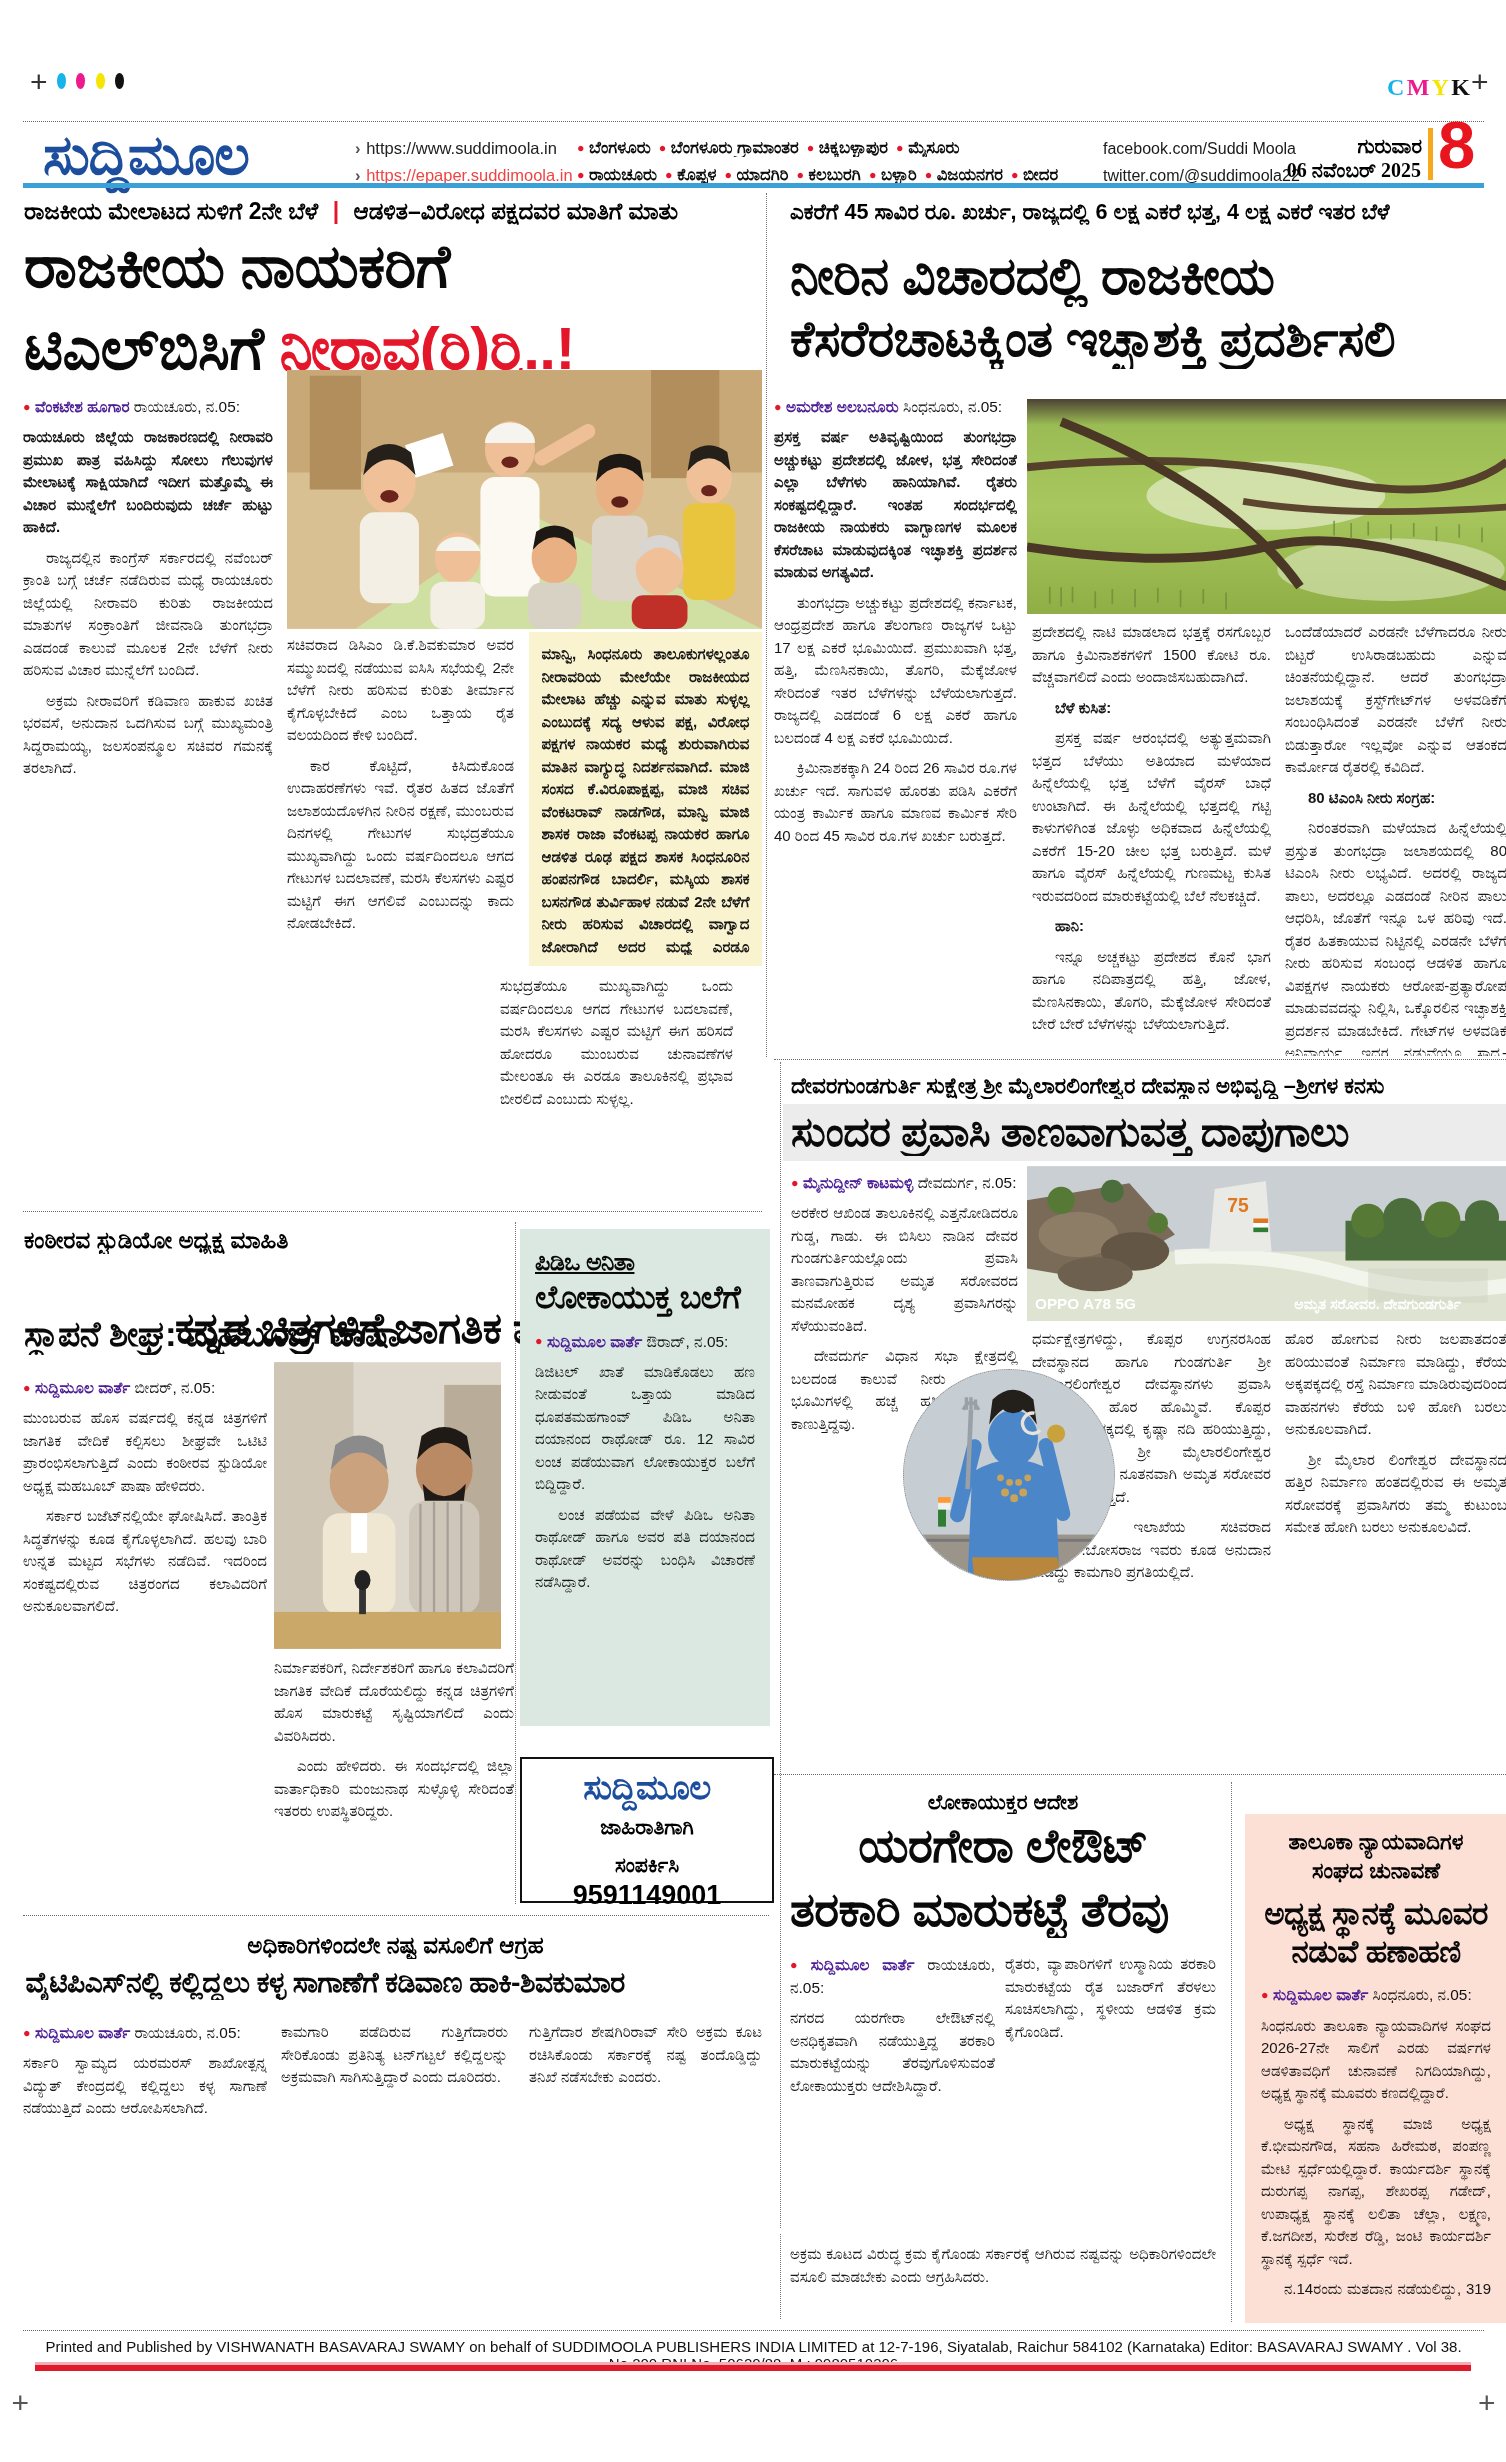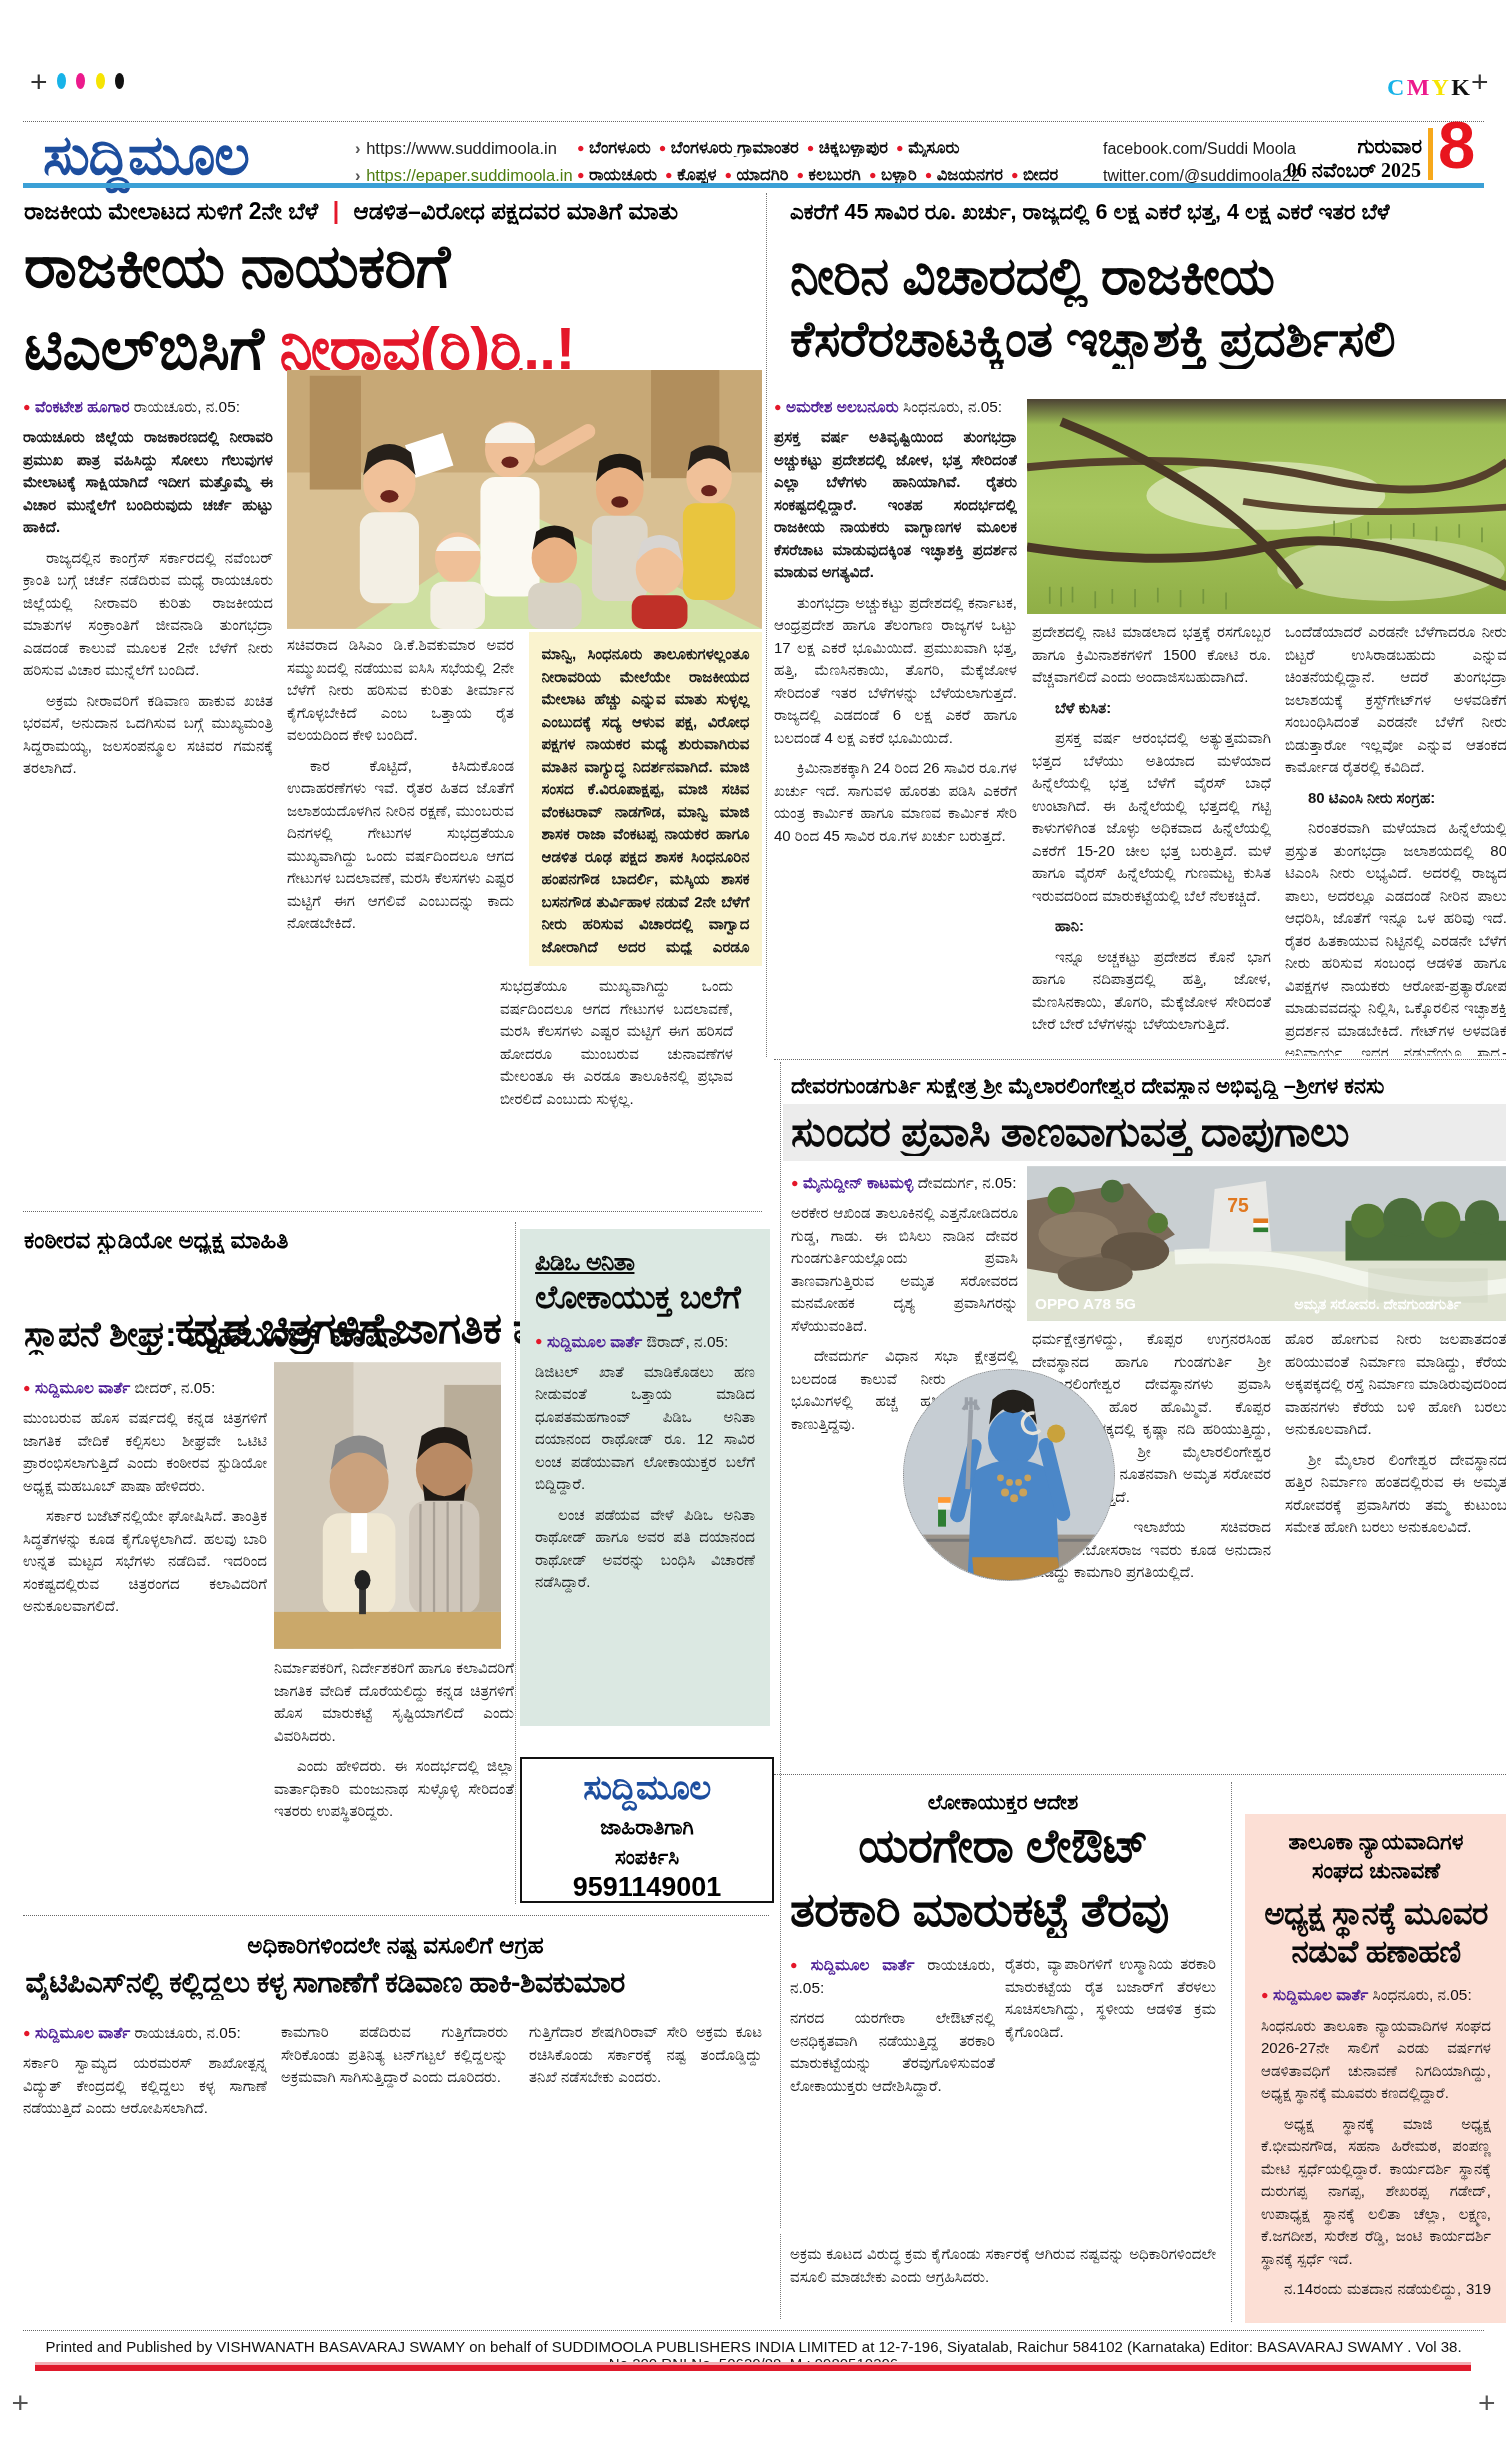--- a/index.html
+++ b/index.html
@@ -40,21 +40,21 @@
   <div class="abs" style="left:96px;top:73px;width:9px;height:16px;border-radius:50%;background:#f6e403;"></div>
   <div class="abs" style="left:115px;top:73px;width:9px;height:16px;border-radius:50%;background:#111;"></div>
   <div class="abs" style="left:1387px;top:74px;font-family:'Liberation Serif',serif;font-weight:bold;font-size:24px;letter-spacing:2.3px;">
     <span style="color:#18b3e8;">C</span><span style="color:#ec1a8c;">M</span><span style="color:#f6e403;">Y</span><span style="color:#111;">K</span>
   </div>
   <div class="abs hdot" style="left:23px;top:121px;width:1461px;"></div>
 
   <div class="abs" style="left:43px;top:123px;width:273px;font-size:55px;font-weight:bold;color:#1d4e9e;letter-spacing:-1.1px;">ಸುದ್ದಿಮೂಲ</div>
 
   <div class="abs chev" style="left:355px;top:139px;font-size:16.5px;color:#222;">https://www.suddimoola.in</div>
-  <div class="abs chev" style="left:355px;top:166px;font-size:16.5px;color:#4d7c0f;">https://epaper.suddimoola.in</div>
+  <div class="abs chev" style="left:355px;top:166px;font-size:16.5px;color:#ef4444;">https://epaper.suddimoola.in</div>
 
   <div class="abs citos nowrap" style="left:577px;top:138px;width:495px;">
     <span class="bullet">ಬೆಂಗಳೂರು</span><span class="bullet">ಬೆಂಗಳೂರು ಗ್ರಾಮಾಂತರ</span><span class="bullet">ಚಿಕ್ಕಬಳ್ಳಾಪುರ</span><span class="bullet">ಮೈಸೂರು</span>
   </div>
   <div class="abs citos nowrap" style="left:577px;top:165px;width:506px;">
     <span class="bullet">ರಾಯಚೂರು</span><span class="bullet">ಕೊಪ್ಪಳ</span><span class="bullet">ಯಾದಗಿರಿ</span><span class="bullet">ಕಲಬುರಗಿ</span><span class="bullet">ಬಳ್ಳಾರಿ</span><span class="bullet">ವಿಜಯನಗರ</span><span class="bullet">ಬೀದರ</span>
   </div>
 
   <div class="abs" style="left:1103px;top:140px;font-size:16px;color:#1a1a1a;">facebook.com/Suddi Moola</div>
   <div class="abs" style="left:1103px;top:167px;font-size:16px;color:#1a1a1a;">twitter.com/@suddimoola22</div>
@@ -323,21 +323,21 @@
     <div class="body-col" style="margin:12.5px 15px 0 15px;height:352px;">
       <p class="byline noind"><span class="bullet auth">ಸುದ್ದಿಮೂಲ ವಾರ್ತೆ</span> <span>ಔರಾದ್, ನ.05:</span></p>
       <p class="noind">ಡಿಜಿಟಲ್ ಖಾತೆ ಮಾಡಿಕೊಡಲು ಹಣ ನೀಡುವಂತೆ ಒತ್ತಾಯ ಮಾಡಿದ ಧೂಪತಮಹಗಾಂವ್ ಪಿಡಿಒ ಅನಿತಾ ದಯಾನಂದ ರಾಥೋಡ್ ರೂ. 12 ಸಾವಿರ ಲಂಚ ಪಡೆಯುವಾಗ ಲೋಕಾಯುಕ್ತರ ಬಲೆಗೆ ಬಿದ್ದಿದ್ದಾರೆ.</p>
       <p>ಲಂಚ ಪಡೆಯವ ವೇಳೆ ಪಿಡಿಒ ಅನಿತಾ ರಾಥೋಡ್ ಹಾಗೂ ಅವರ ಪತಿ ದಯಾನಂದ ರಾಥೋಡ್ ಅವರನ್ನು ಬಂಧಿಸಿ ವಿಚಾರಣೆ ನಡೆಸಿದ್ದಾರೆ.</p>
     </div>
   </div>
 
   <div class="abs" style="left:520px;top:1757px;width:250px;height:142px;border:2.8px solid #111;background:#fff;text-align:center;">
     <div style="font-size:34px;font-weight:bold;color:#1d4e9e;margin-top:9px;letter-spacing:-0.6px;">ಸುದ್ದಿಮೂಲ</div>
     <div style="font-size:20.5px;font-weight:bold;margin-top:6.8px;">ಜಾಹಿರಾತಿಗಾಗಿ</div>
-    <div style="font-size:20.5px;font-weight:bold;margin-top:6px;">ಸಂಪರ್ಕಿಸಿ</div>
+    <div style="font-size:20.5px;font-weight:bold;margin-top:14px;">ಸಂಪರ್ಕಿಸಿ</div>
     <div style="font-size:27px;font-weight:bold;margin-top:3.4px;">9591149001</div>
   </div>
 
   <div class="abs hdot" style="left:774px;top:1774px;width:732px;"></div>
   <div class="abs hdot" style="left:23px;top:1915px;width:746px;"></div>
   <div class="abs vdot" style="left:1231px;top:1782px;height:540px;"></div>
   <div class="abs vdot" style="left:780px;top:2234px;height:85px;"></div>
 
   <div class="abs kicker nowrap" style="left:790px;top:1790px;width:426px;font-size:20.5px;text-align:center;">ಲೋಕಾಯುಕ್ತರ ಆದೇಶ</div>
   <div class="abs headline nowrap" style="left:790px;top:1818px;width:426px;font-size:47px;text-align:center;">ಯರಗೇರಾ ಲೇಔಟ್</div>

